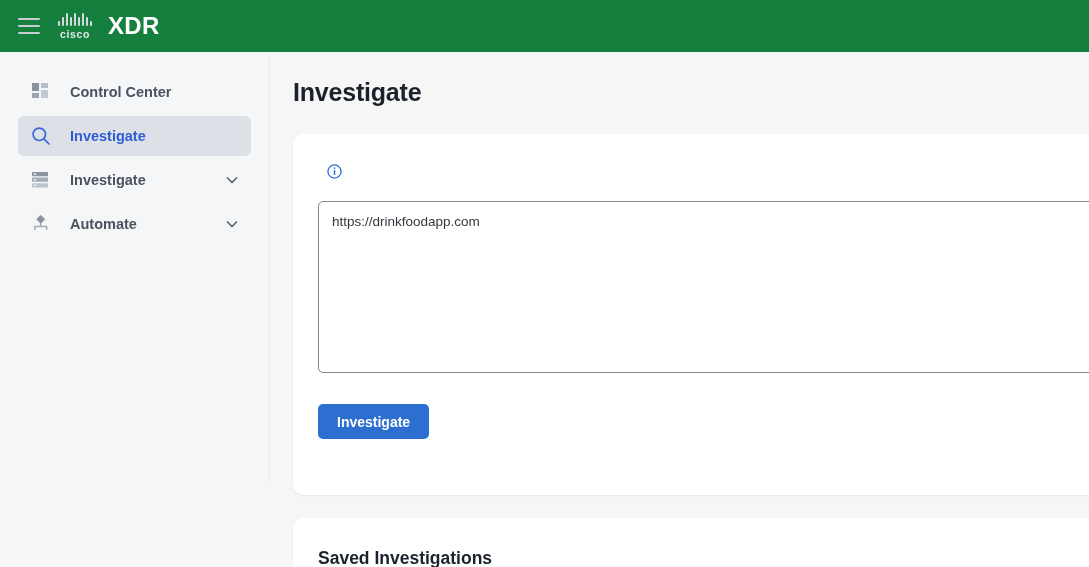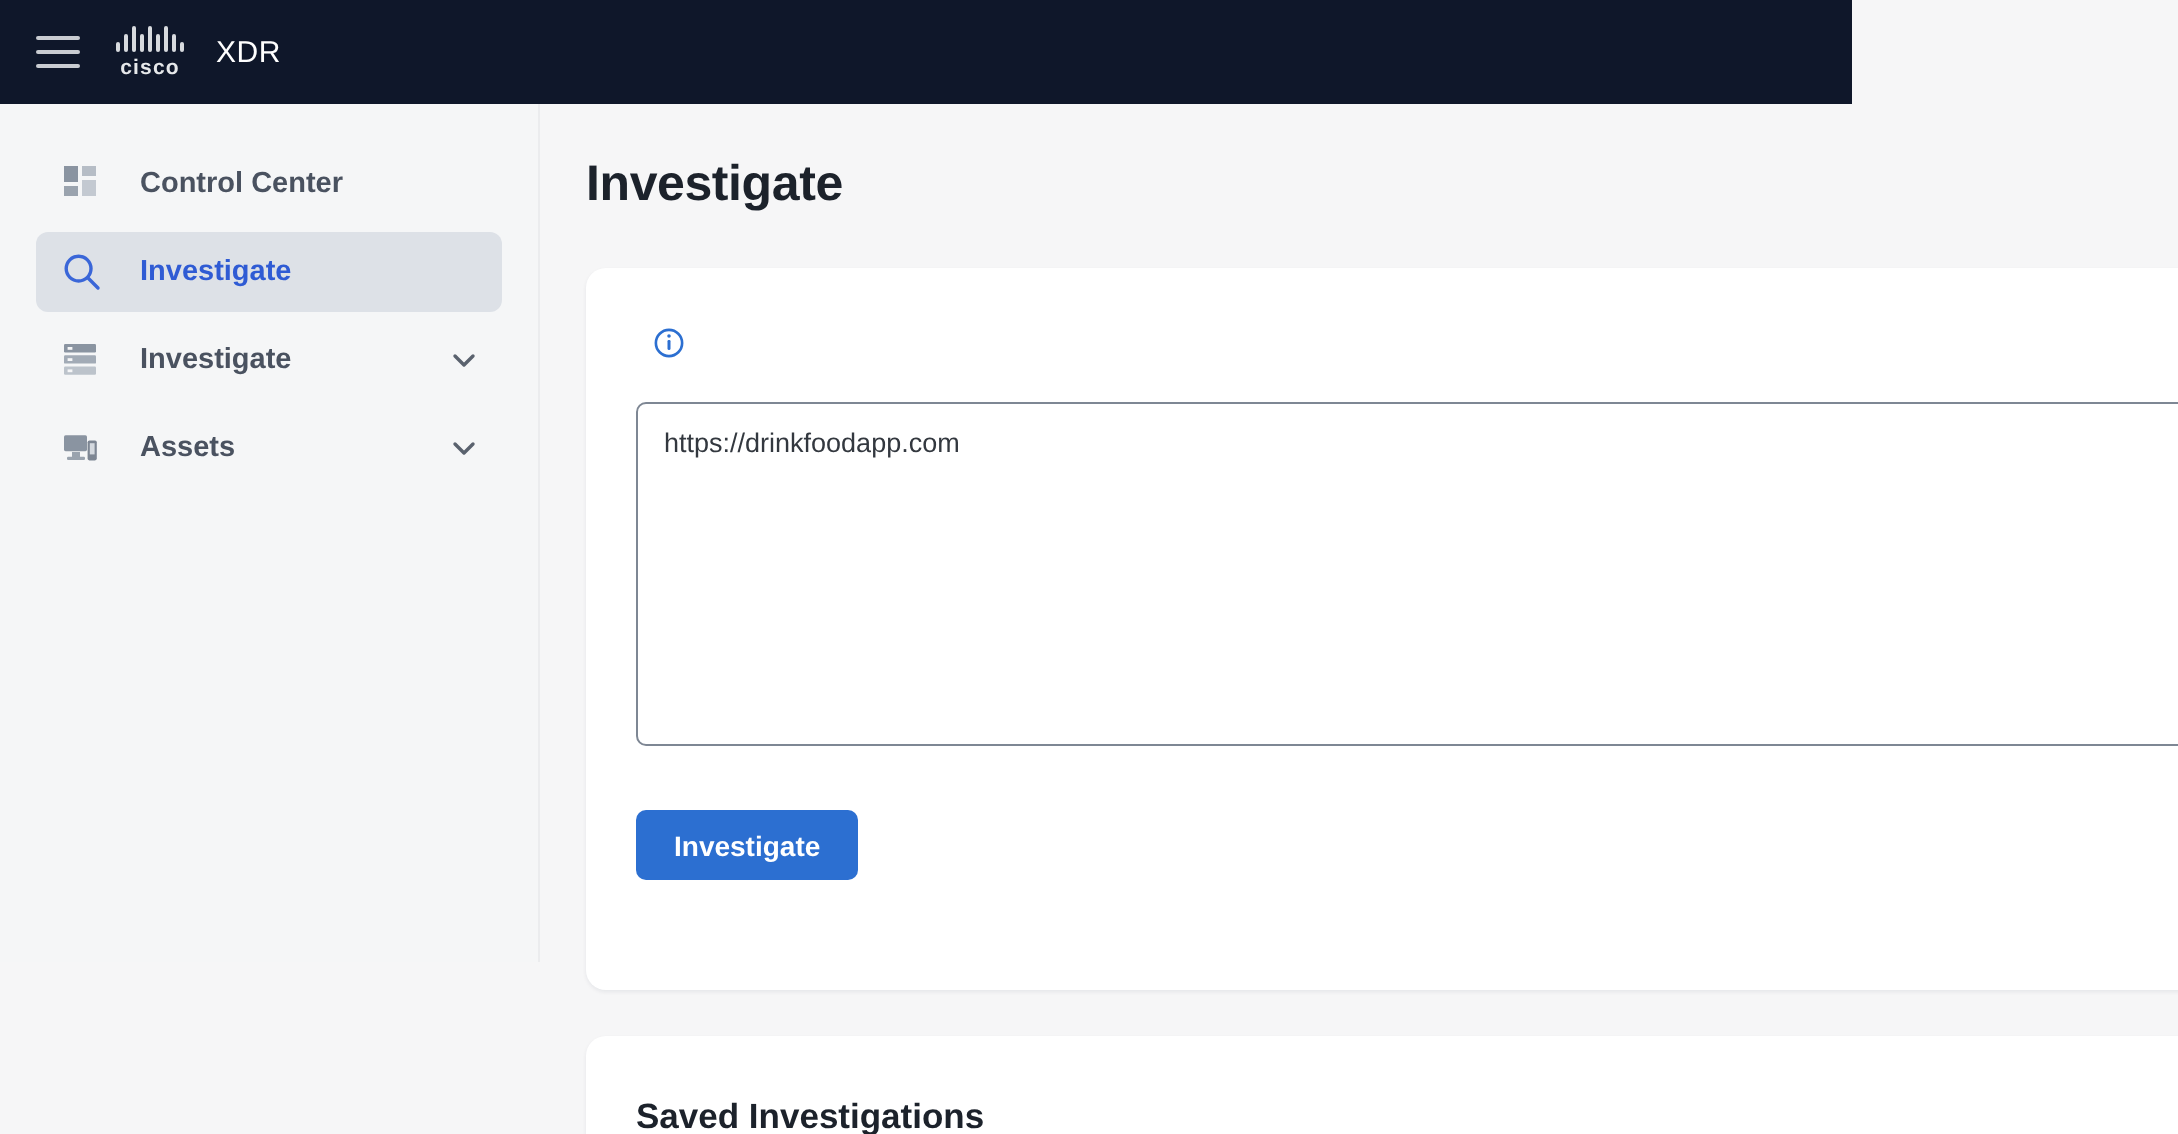--- a/index.html
+++ b/index.html
@@ -8,22 +8,22 @@
     height: 567px;
     overflow: hidden;
     font-family: "Liberation Sans", sans-serif;
     background: #f6f6f7;
   }
 
   
   .topbar {
     position: absolute;
     top: 0; left: 0;
-    width: 926px; height: 52px;
-    background: #0f172a;
+    width: 1089px; height: 52px;
+    background: #15803d;
     display: flex;
     align-items: center;
     z-index: 20;
   }
   .hamburger {
     width: 22px; height: 16px;
     margin-left: 18px; margin-right: 18px;
     display: flex; flex-direction: column; justify-content: space-between;
     cursor: pointer;
   }
@@ -48,21 +48,21 @@
   .cisco-bars i:nth-child(5) { height: 13px; }
   .cisco-bars i:nth-child(6) { height: 9px; }
   .cisco-bars i:nth-child(7) { height: 13px; }
   .cisco-bars i:nth-child(8) { height: 9px; }
   .cisco-bars i:nth-child(9) { height: 5px; }
   .cisco-word {
     font-size: 10.5px; letter-spacing: 0.6px; color: #e6e8ea;
     font-weight: 700; margin-top: 2px;
   }
   .product-name {
-    font-size: 15px; color: #ffffff; font-weight: 400; letter-spacing: 0.3px;
+    font-size: 24px; color: #ffffff; font-weight: 700; letter-spacing: 0.3px;
   }
 
   
   .sidebar {
     position: absolute;
     top: 52px; left: 0;
     width: 270px; height: 429px;
     background: #f5f6f7;
     padding-top: 16px;
     border-right: 1px solid #ebecee;
@@ -224,36 +224,36 @@
         <rect x="0" y="12.2" width="16" height="4.2" rx="0.6" fill="#bcc3cb"></rect>
         <rect x="1.8" y="13.7" width="2.4" height="1.4" fill="#f5f6f7"></rect>
       </svg>
     </span>
     <span class="nav-label">Investigate</span>
     <svg class="chevron" viewBox="0 0 14 14">
       <polyline points="2.5,5 7,9.5 11.5,5" fill="none" stroke="#5a626e" stroke-width="1.7" stroke-linecap="round" stroke-linejoin="round"></polyline>
     </svg>
   </div>
 
-
   <div class="nav-item">
     <span class="nav-icon">
       <svg width="18" height="18" viewBox="0 0 18 18">
-        <rect x="0" y="2.6" width="11.5" height="8" rx="0.8" fill="#8a94a1"></rect>
-        <rect x="4" y="11" width="4" height="2.6" fill="#9aa3ae"></rect>
-        <rect x="1.5" y="13.4" width="9" height="1.6" rx="0.6" fill="#9aa3ae"></rect>
-        <rect x="11.8" y="5.2" width="4.6" height="10" rx="0.9" fill="#7d8693"></rect>
-        <rect x="12.9" y="6.6" width="2.4" height="5.6" fill="#d4d9df"></rect>
-      </svg>
-    </span>
-    <span class="nav-label">Assets</span>
+        <rect x="5.6" y="1.2" width="6.2" height="6.2" transform="rotate(45 8.7 4.3)" fill="#8a94a1"></rect>
+        <line x1="8.7" y1="8" x2="8.7" y2="11.5" stroke="#a2abb6" stroke-width="1.5"></line>
+        <line x1="2.5" y1="11.5" x2="15" y2="11.5" stroke="#a2abb6" stroke-width="1.5"></line>
+        <line x1="2.8" y1="11.5" x2="2.8" y2="15" stroke="#a2abb6" stroke-width="1.5"></line>
+        <line x1="14.7" y1="11.5" x2="14.7" y2="15" stroke="#a2abb6" stroke-width="1.5"></line>
+      </svg>
+    </span>
+    <span class="nav-label">Automate</span>
     <svg class="chevron" viewBox="0 0 14 14">
       <polyline points="2.5,5 7,9.5 11.5,5" fill="none" stroke="#5a626e" stroke-width="1.7" stroke-linecap="round" stroke-linejoin="round"></polyline>
     </svg>
   </div>
+
 
 
 </div>
 
 <div class="main">
 
   <h1 class="page-title">Investigate</h1>
 
   <div class="card card-1">
     <div class="card-heading">

